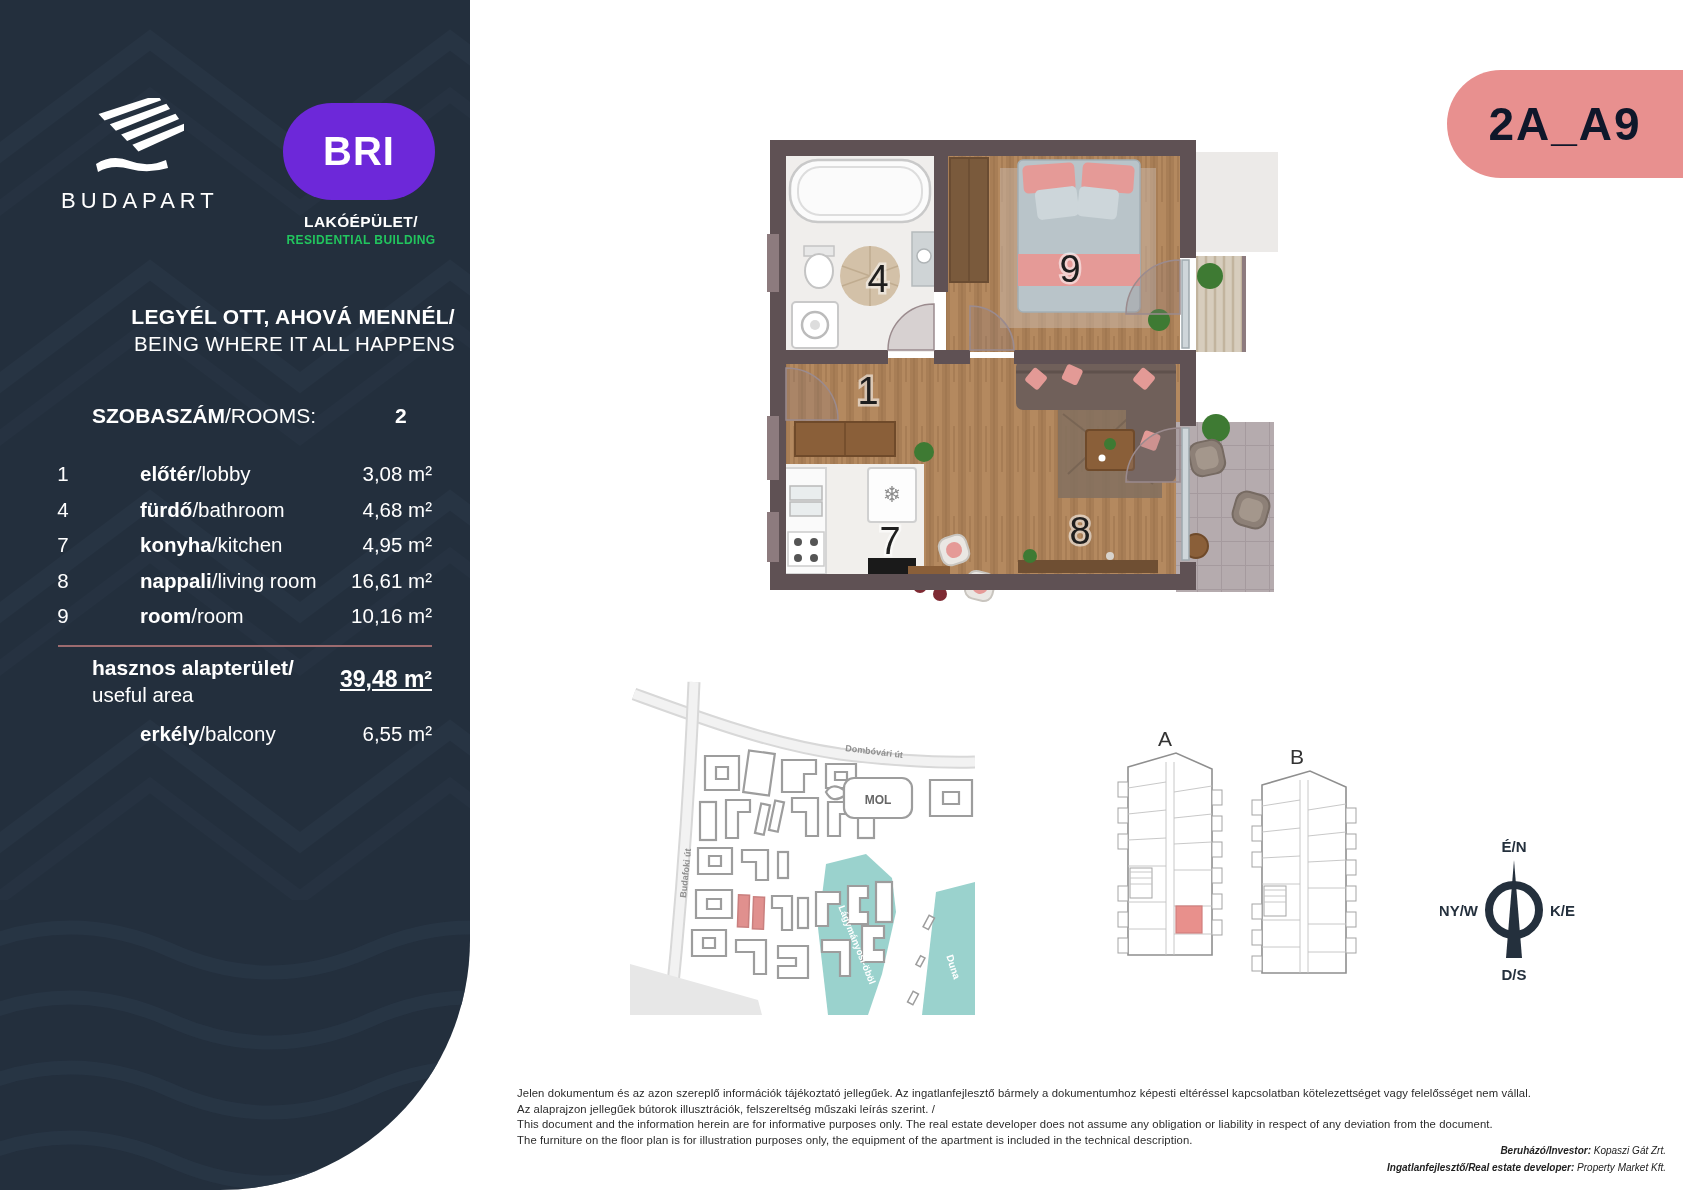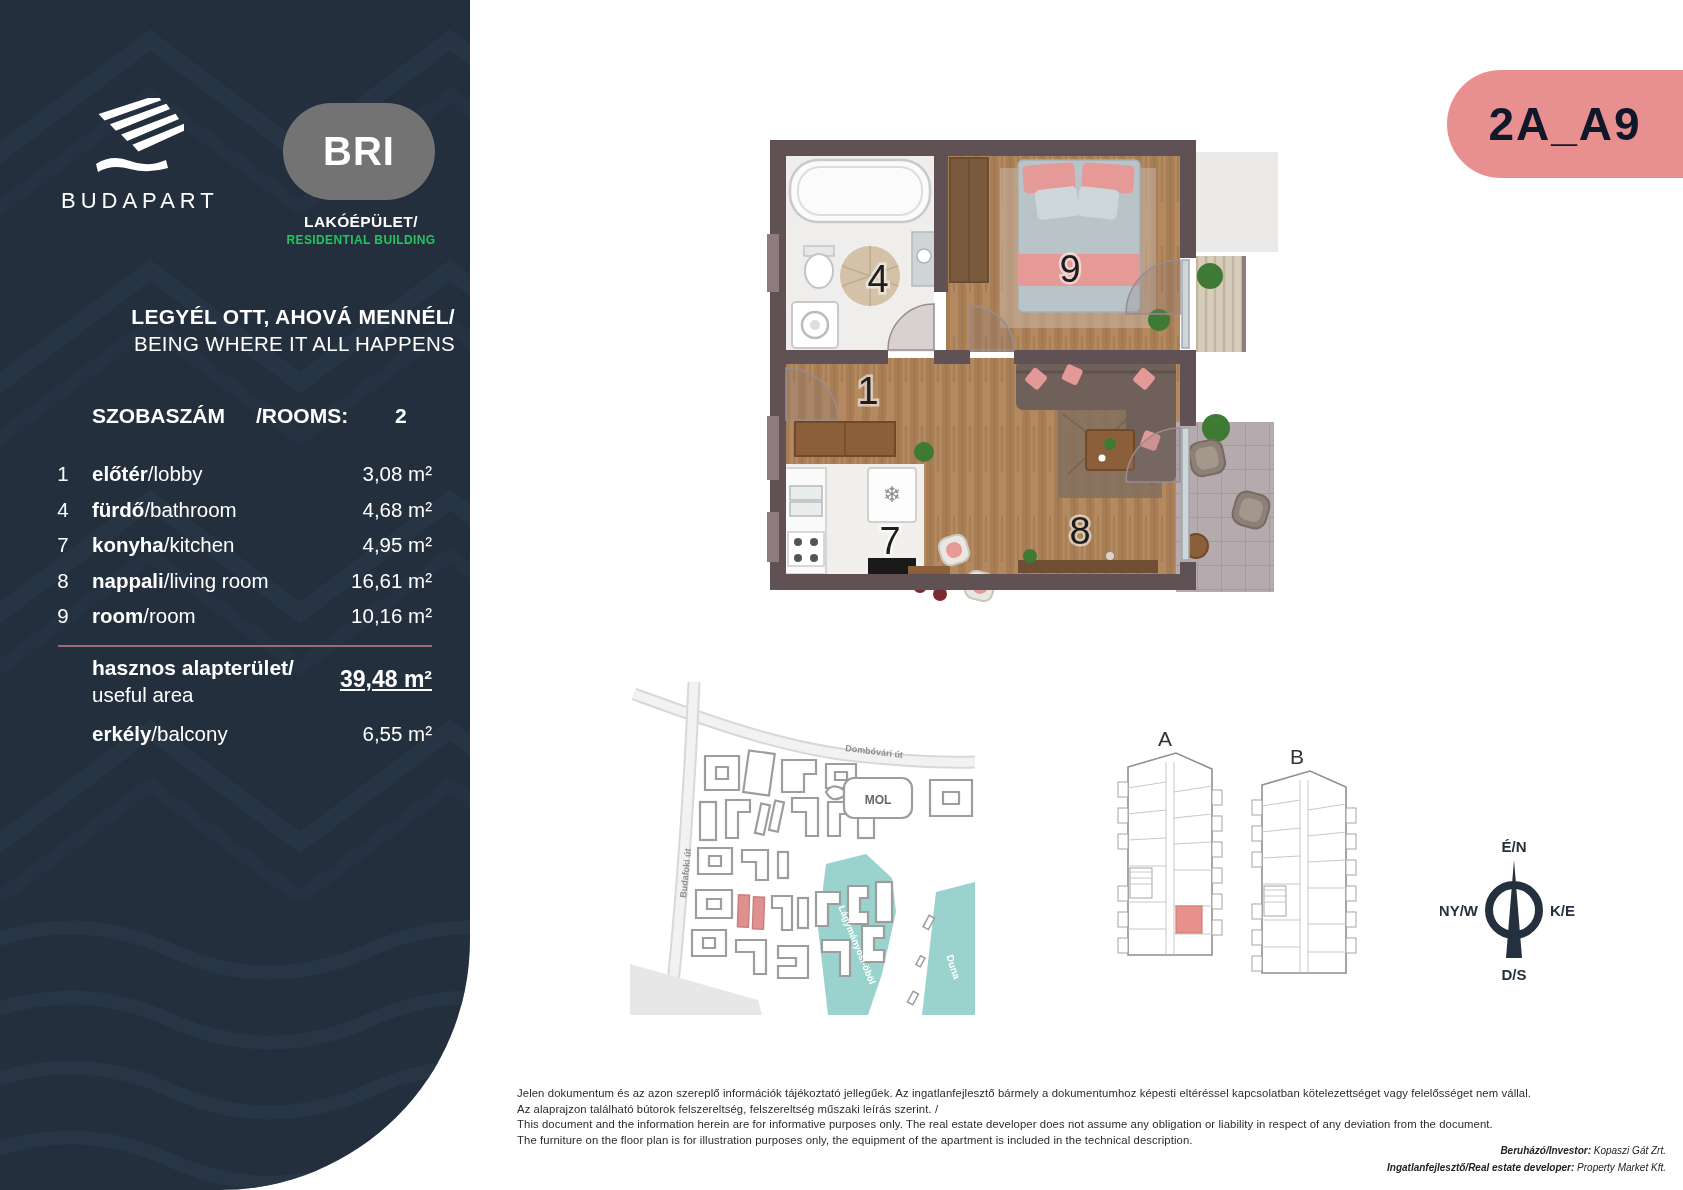--- a/index.html
+++ b/index.html
@@ -8,40 +8,40 @@
 
   
   .sidebar{position:absolute;left:0;top:0;width:470px;height:1190px;background:#232F3D;
            border-bottom-right-radius:250px;overflow:hidden;color:#fff;}
   .sidebar svg.bgpattern{position:absolute;left:0;top:0;}
 
   .logo{position:absolute;left:61px;top:98px;width:150px;text-align:center;}
   .brand{margin-top:6px;font-size:22px;letter-spacing:5px;color:#fff;font-weight:400;}
 
   .bri-badge{position:absolute;left:283px;top:103px;width:152px;height:97px;border-radius:49px;
-             background:#737373;color:#fff;font-size:40px;font-weight:700;letter-spacing:1px;
+             background:#6d28d9;color:#fff;font-size:40px;font-weight:700;letter-spacing:1px;
              display:flex;align-items:center;justify-content:center;}
   .building-type{position:absolute;left:239px;top:212px;width:244px;text-align:center;line-height:19px;}
   .bt-hu{font-weight:700;font-size:15.5px;letter-spacing:.4px;}
   .bt-en{font-weight:700;font-size:12px;letter-spacing:.4px;color:#22c55e;}
 
   .tagline{position:absolute;left:15px;top:303px;width:440px;text-align:right;line-height:27px;}
   .tl-hu{font-weight:700;font-size:21px;letter-spacing:.3px;}
   .tl-en{font-weight:400;font-size:20.5px;letter-spacing:.3px;}
 
   .rooms-header{position:absolute;left:92px;top:404px;width:340px;font-size:21px;}
   .rh-hu{font-weight:700;}
-  .rh-en{font-weight:700;padding-left:31px;}
+  .rh-en{font-weight:400;}
   .rh-val{position:absolute;left:303px;font-weight:700;}
 
   .room-list{position:absolute;left:0;top:462px;width:470px;}
   .room-row{position:relative;height:35.5px;font-size:20.5px;}
   .r-num{position:absolute;left:50px;width:26px;text-align:center;font-weight:400;}
   .r-name{position:absolute;left:92px;white-space:nowrap;}
-  .r-hu{font-weight:700;}
+  .r-hu{font-weight:700;margin-left:48px;}
   .r-en{font-weight:400;}
   .r-area{position:absolute;right:38px;font-weight:400;}
 
   .divider{position:absolute;left:58px;top:645px;width:374px;height:2px;background:#9C6B6F;}
 
   .total-block{position:absolute;left:0;top:656px;width:470px;}
   .t-hu{position:absolute;left:92px;top:0;font-weight:700;font-size:21px;}
   .t-en{position:absolute;left:92px;top:27px;font-weight:400;font-size:20.5px;}
   .t-val{position:absolute;right:38px;top:10px;font-weight:700;font-size:23px;text-decoration:underline;}
 
@@ -479,21 +479,21 @@
     <text x="74" y="72" font-size="15" font-weight="700" fill="#24303D" text-anchor="middle">É/N</text>
     <circle cx="74" cy="130" r="25" fill="none" stroke="#24303D" stroke-width="8"></circle>
     <path d="M74,80 L66,178 L82,178 Z" fill="#24303D"></path>
     <text x="38" y="136" font-size="15" font-weight="700" fill="#24303D" text-anchor="end">NY/W</text>
     <text x="110" y="136" font-size="15" font-weight="700" fill="#24303D">K/E</text>
     <text x="74" y="200" font-size="15" font-weight="700" fill="#24303D" text-anchor="middle">D/S</text>
   </svg>
 
   <div class="disclaimer">
     <div>Jelen dokumentum és az azon szereplő információk tájékoztató jellegűek. Az ingatlanfejlesztő bármely a dokumentumhoz képesti eltéréssel kapcsolatban kötelezettséget vagy felelősséget nem vállal.</div>
-    <div>Az alaprajzon található bútorok felszereltség, felszereltség műszaki leírás szerint. /</div>
+    <div>Az alaprajzon jellegűek bútorok illusztrációk, felszereltség műszaki leírás szerint. /</div>
     <div>This document and the information herein are for informative purposes only. The real estate developer does not assume any obligation or liability in respect of any deviation from the document.</div>
     <div>The furniture on the floor plan is for illustration purposes only, the equipment of the apartment is included in the technical description.</div>
   </div>
 
   <div class="credits">
     <div><span class="lbl">Beruházó/Investor:</span><span> Kopaszi Gát Zrt.</span></div>
     <div><span class="lbl">Ingatlanfejlesztő/Real estate developer:</span><span> Property Market Kft.</span></div>
   </div>
 
 </div>

